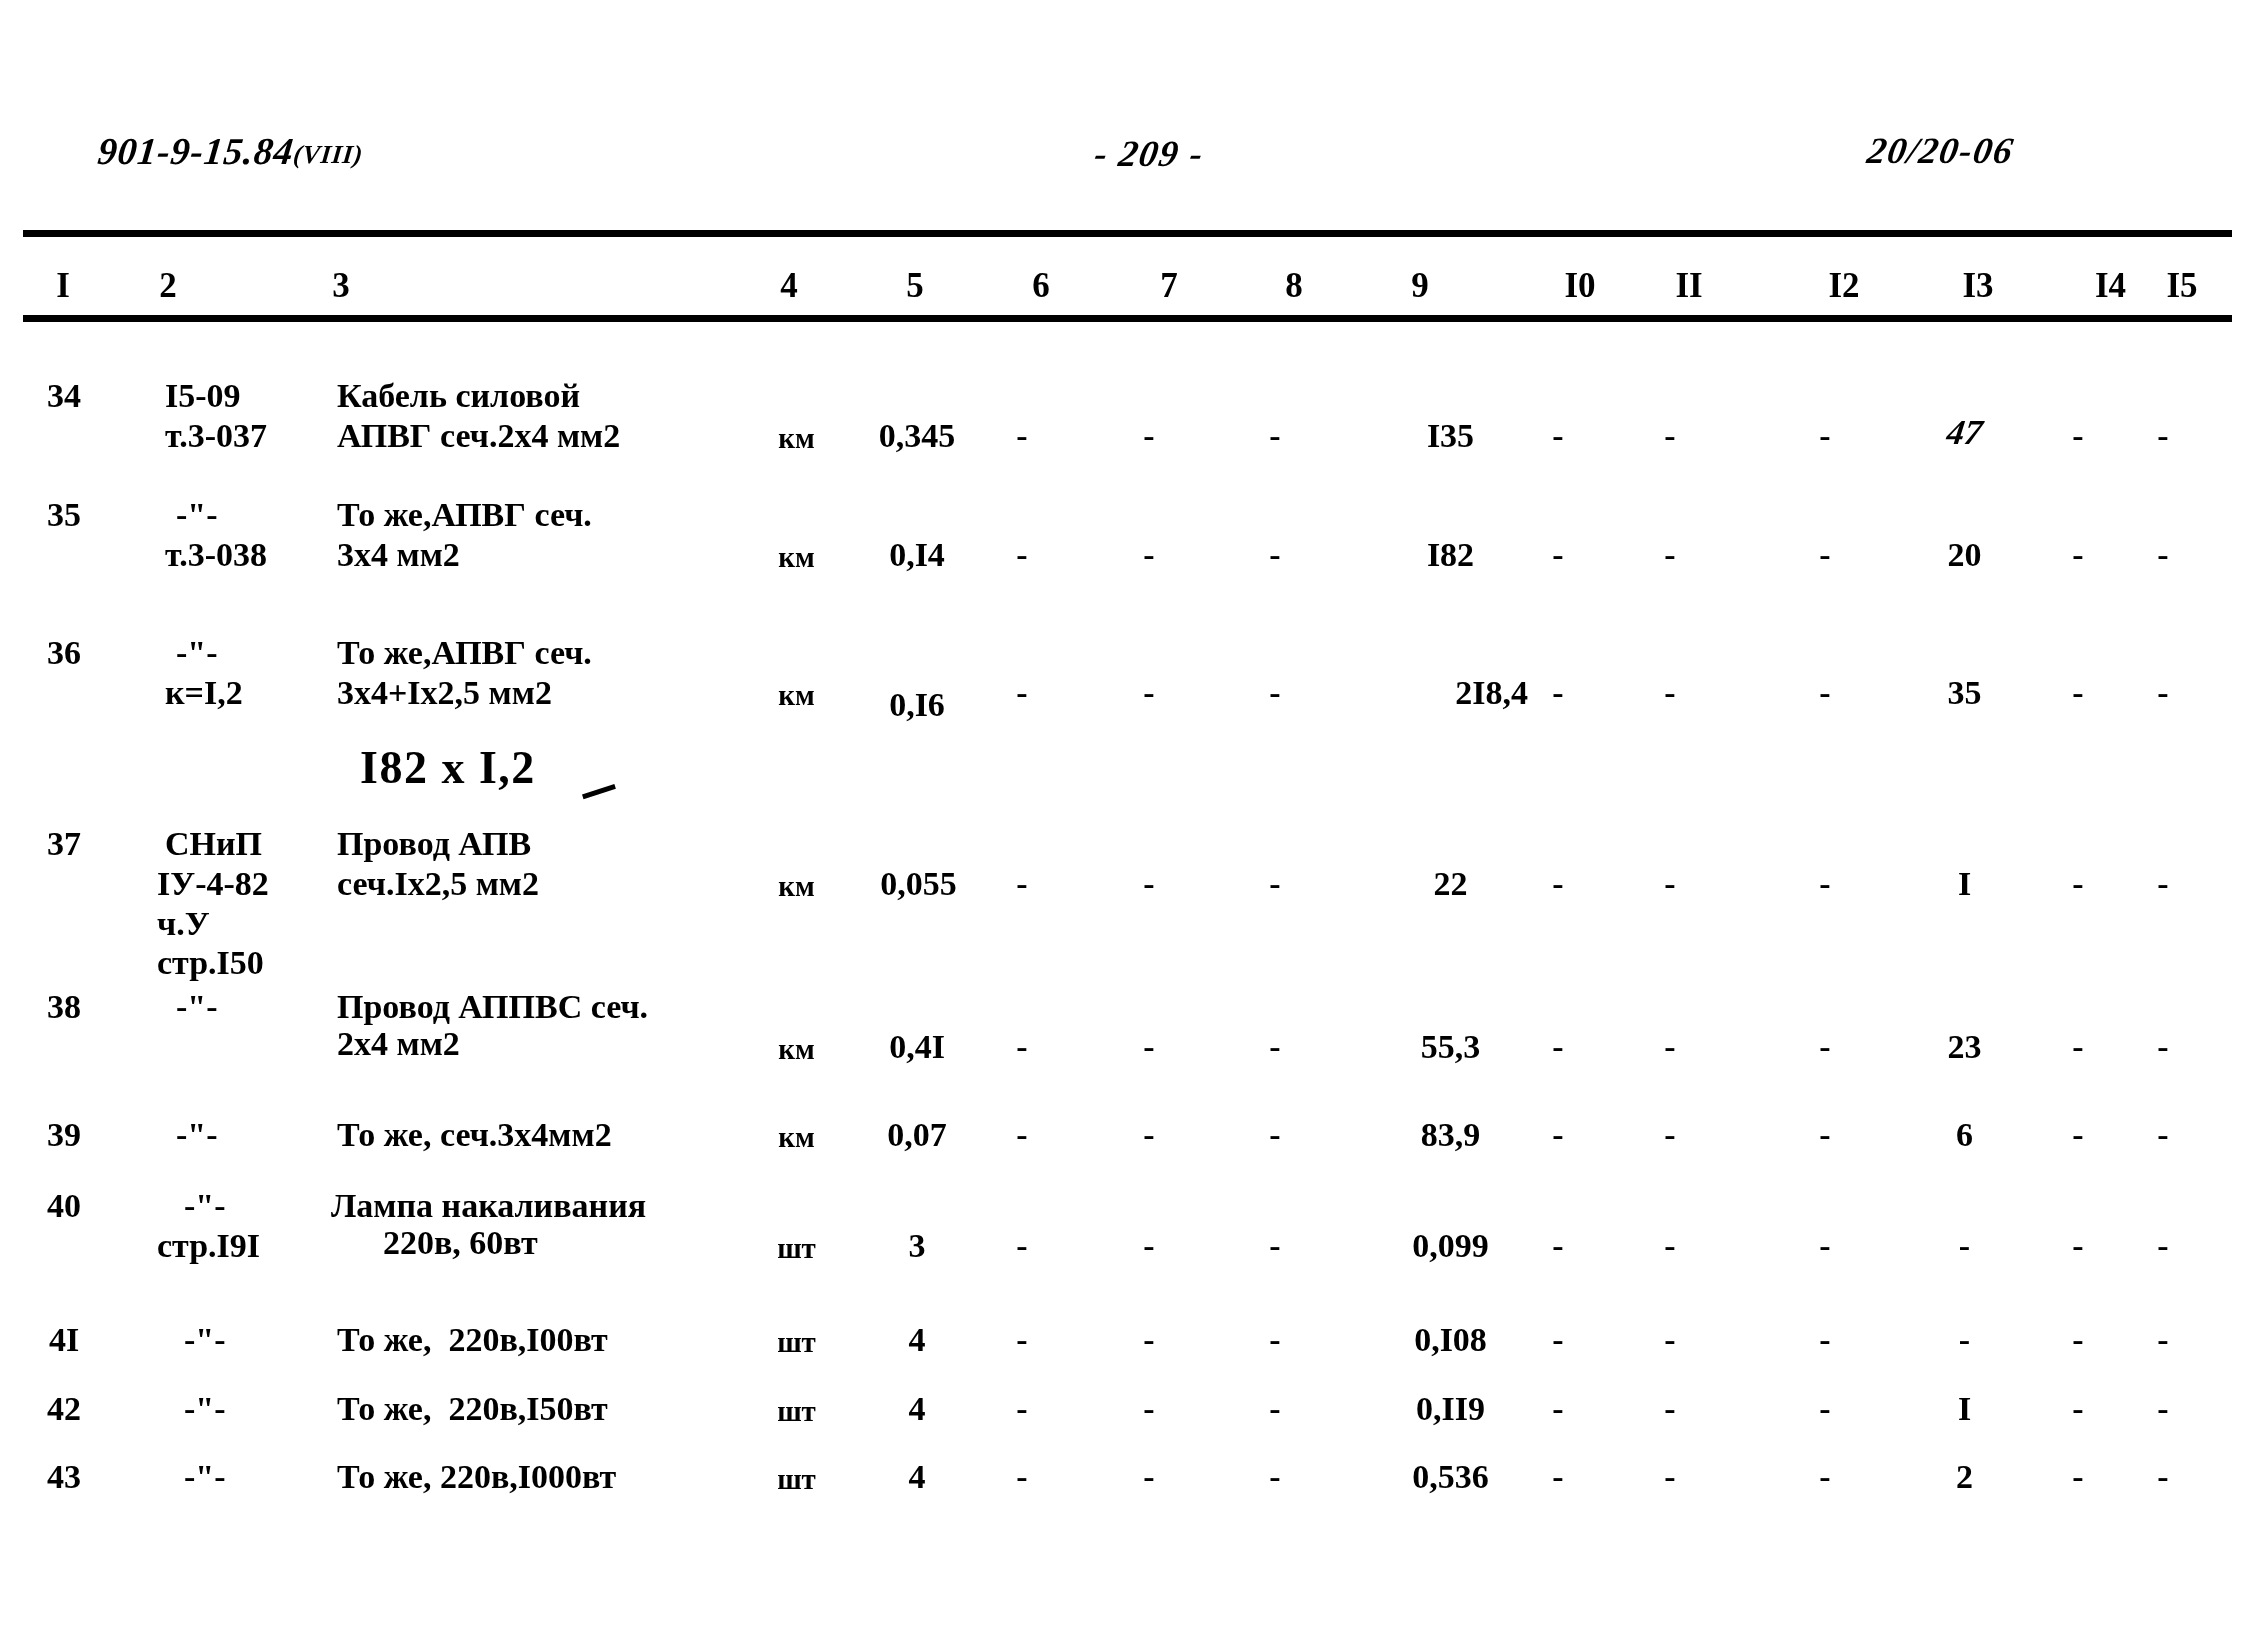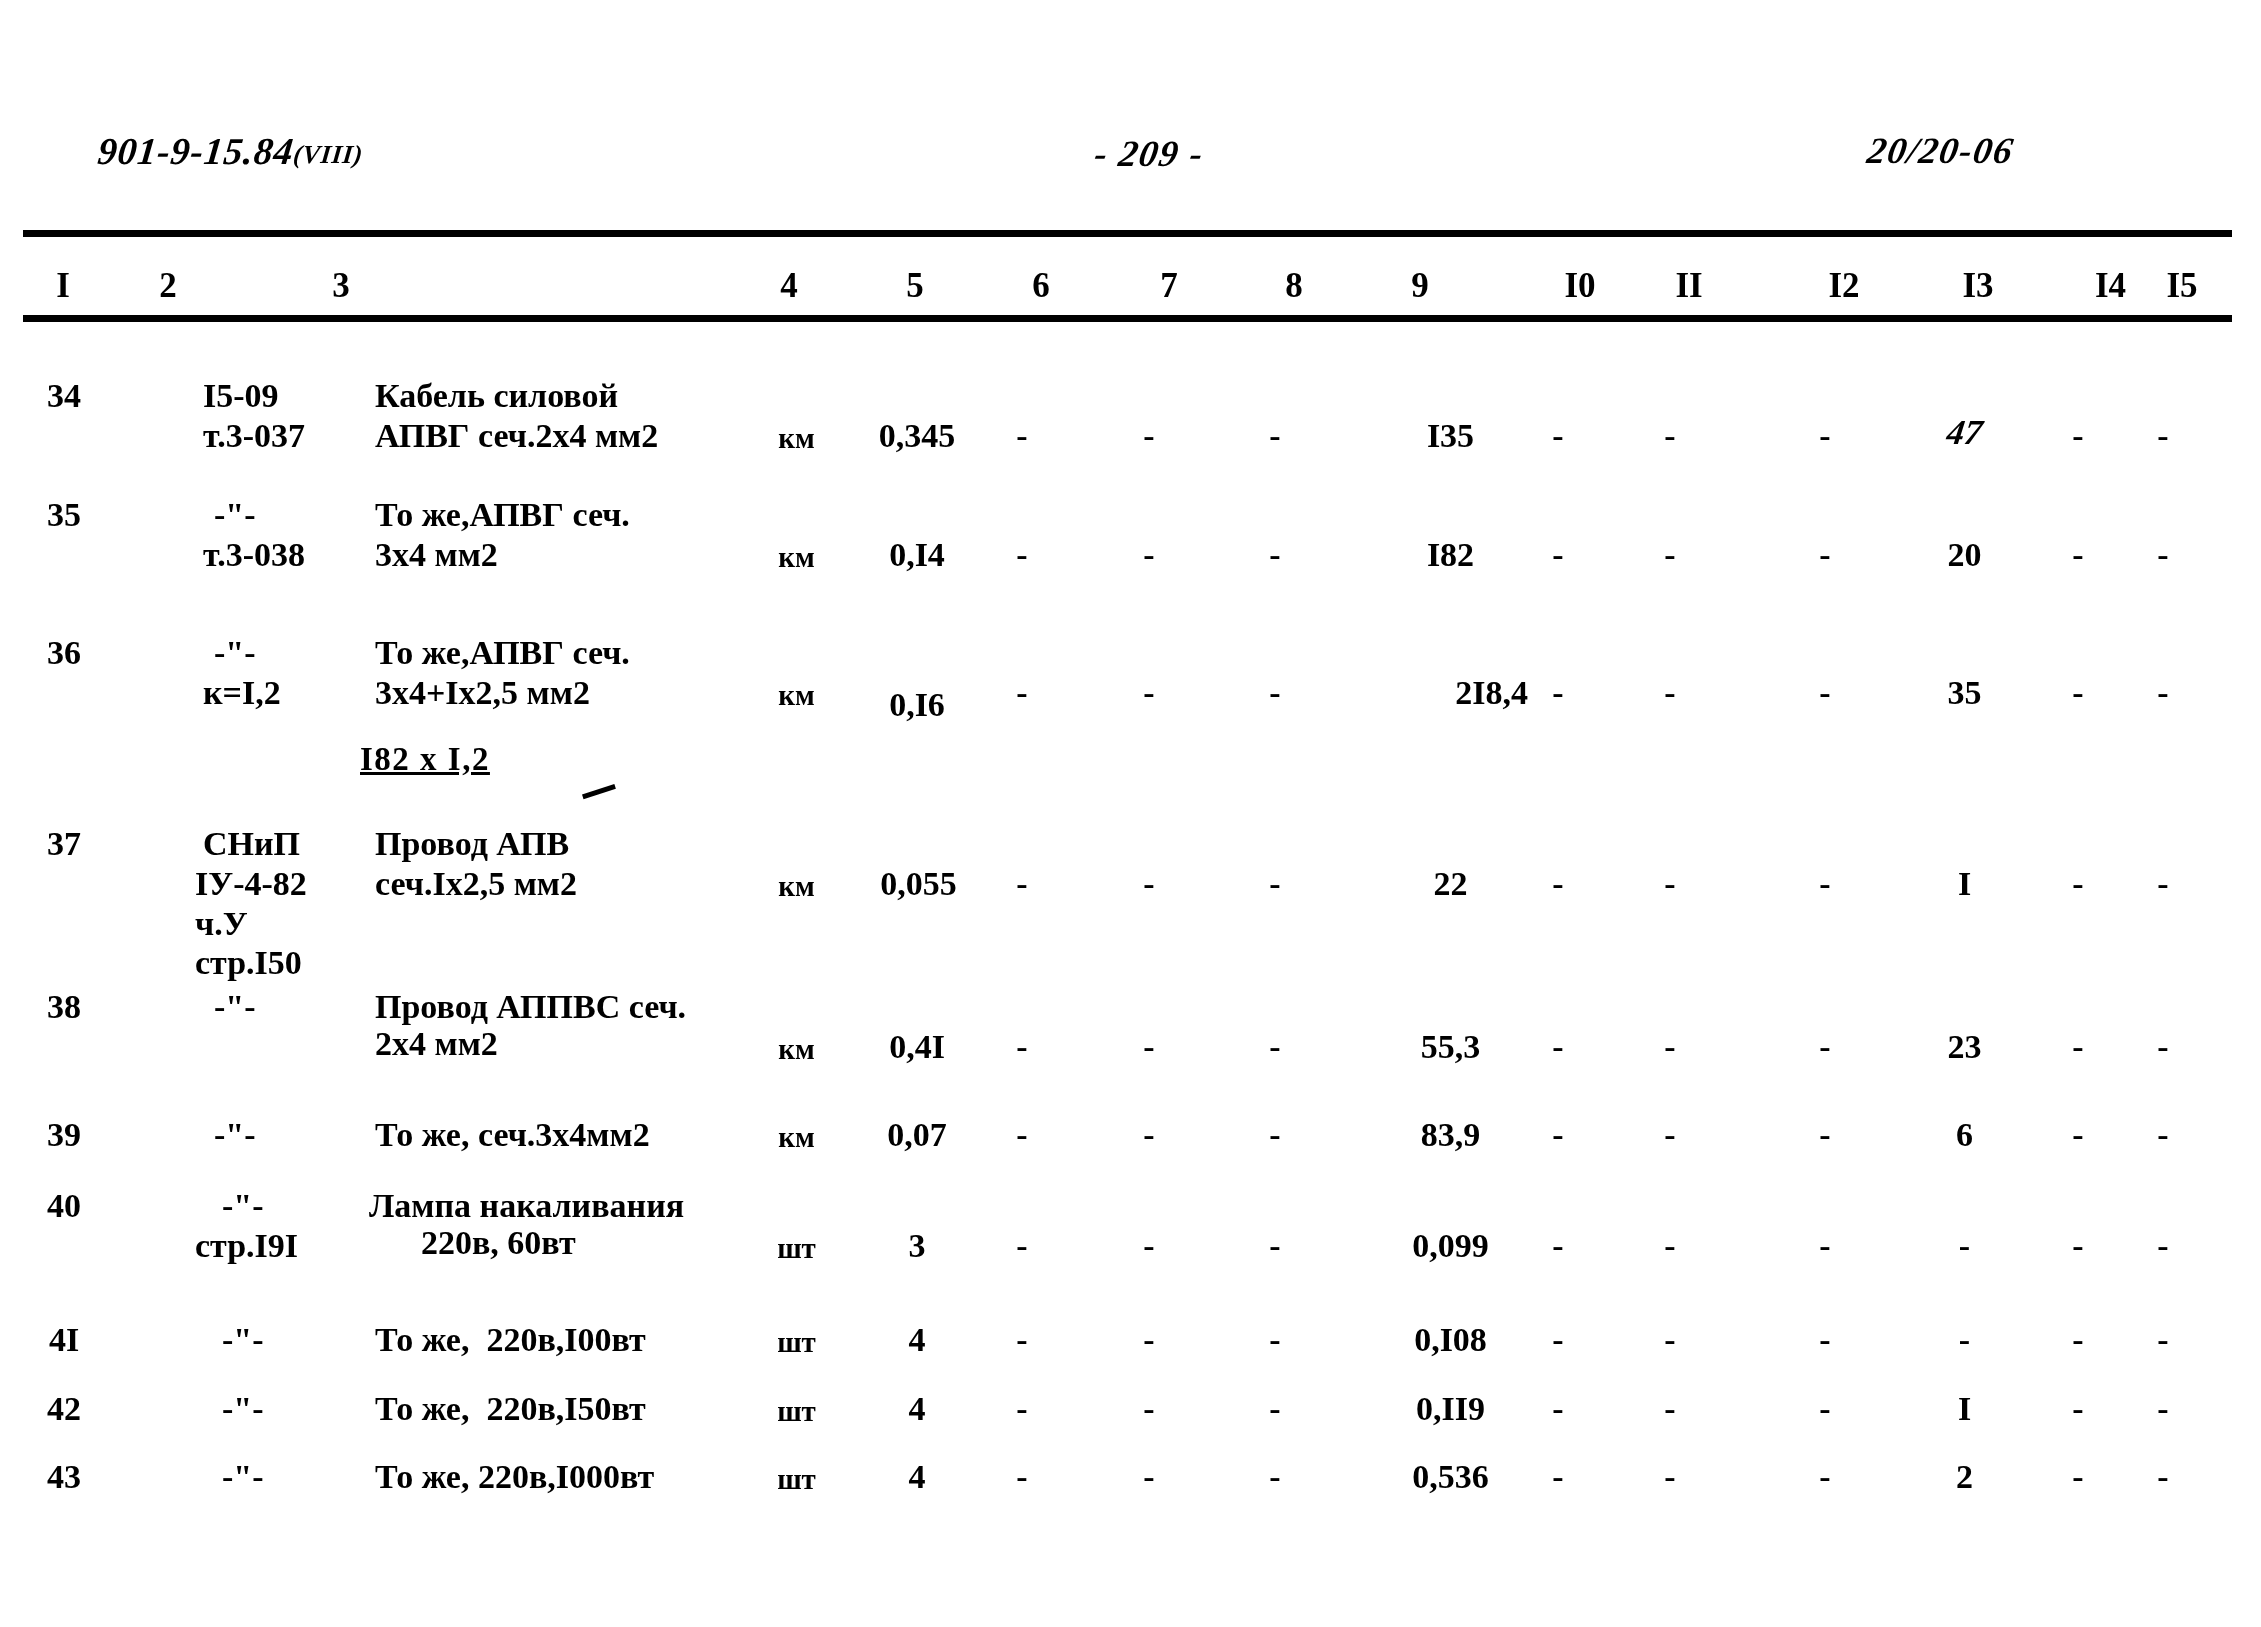--- a/index.html
+++ b/index.html
@@ -92,38 +92,37 @@
     position: absolute;
     top: 0;
     text-align: center;
     display: block;
   }
 
   .rowblock { position: absolute; left: 0; width: 2261px; }
 
   .c { position: absolute; font-size: 34px; line-height: 41px; font-weight: 700; white-space: pre; }
   .c-num   { text-align: center; }
-  .c-left  { text-align: left; margin-left: 38px; }
+  .c-left  { text-align: left; }
   .unit    { font-size: 29px; }
 
   .hand {
     font-family: "Liberation Serif", serif;
     font-style: italic;
     font-weight: 700;
     font-size: 35px;
     transform: skewX(-8deg);
     display: inline-block;
   }
 
   .annot {
     position: absolute;
-    font-size: 33px;
+    font-size: 46px;
     font-weight: 700;
     letter-spacing: 1.5px;
-    text-decoration: underline;
   }
   .annot-tick {
     position: absolute;
     width: 34px;
     height: 5.4px;
     background: #000;
     transform: rotate(-18deg);
   }
 </style>
 </head>

